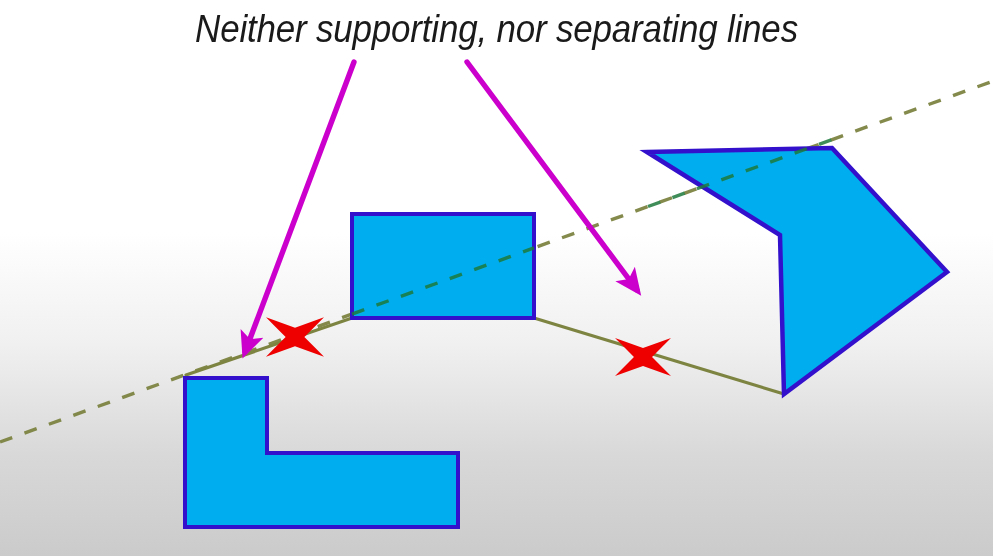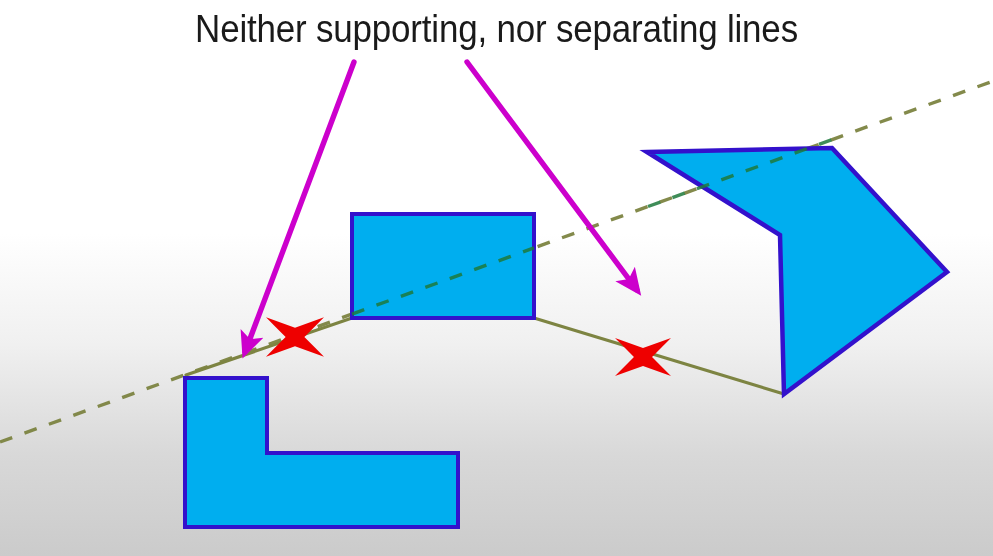--- a/index.html
+++ b/index.html
@@ -7,20 +7,21 @@
     padding: 0;
     background: #ffffff;
   }
   #canvas {
     position: relative;
     width: 993px;
     height: 556px;
     overflow: hidden;
     background: linear-gradient(to bottom, #ffffff 0%, #ffffff 42%, #f0f0f0 62%, #d8d8d8 82%, #cbcbcb 100%);
     font-family: "Liberation Sans", sans-serif;
+    font-style: italic;
   }
   #figure {
     position: absolute;
     left: 0;
     top: 0;
     width: 993px;
     height: 556px;
   }
   #title {
     position: absolute;

